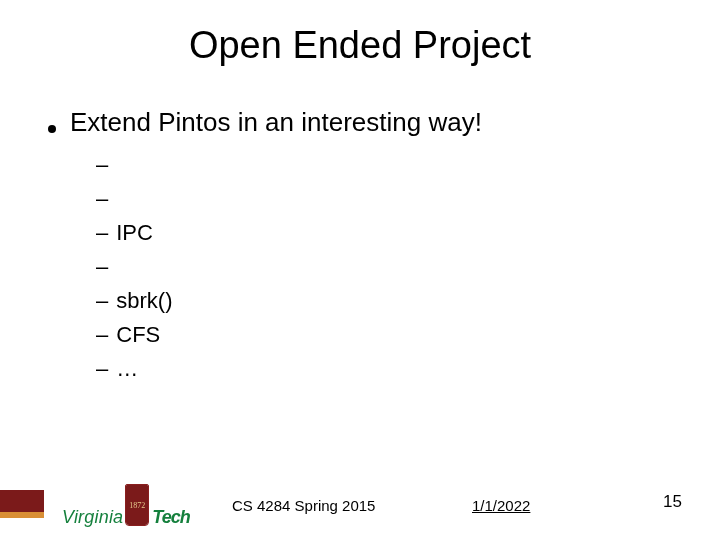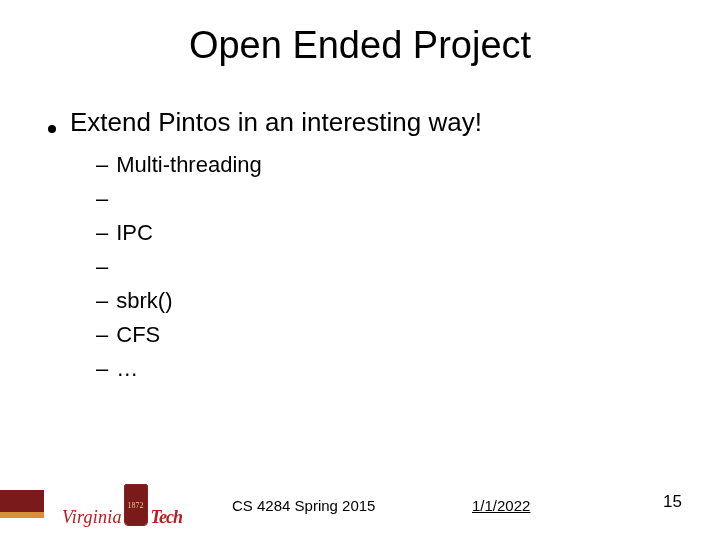--- a/index.html
+++ b/index.html
@@ -7,21 +7,21 @@
   .slide { position: relative; width: 720px; height: 540px; }
   .title { font-size: 38px; text-align: center; padding-top: 24px; font-weight: 400; }
   .content { padding: 40px 40px 0 48px; }
   .bullet-row { display: flex; align-items: center; font-size: 26px; margin-bottom: 14px; }
   .bullet-dot { width: 8px; height: 8px; border-radius: 50%; background: #000; margin-top: 12px; margin-right: 14px; flex-shrink: 0; }
   .sublist { padding-left: 48px; }
   .sub-row { display: flex; align-items: flex-start; font-size: 22px; margin-bottom: 8px; }
   .dash { margin-right: 8px; }
   .footer { position: absolute; left: 0; bottom: 14px; width: 100%; height: 50px; }
   .logo { position: absolute; left: 62px; bottom: 0; display: flex; align-items: flex-end; }
-  .vt-text { font-family: Liberation Serif, serif; font-style: italic; font-size: 18px; color: #b91c1c; line-height: 1; }
+  .vt-text { font-family: Liberation Sans, sans-serif; font-style: italic; font-size: 18px; color: #15803d; line-height: 1; }
   .vt-virginia { letter-spacing: 0.2px; }
   .vt-tech { font-weight: bold; letter-spacing: -1px; margin-left: 1px; }
   .vt-shield { width: 24px; height: 42px; margin: 0 2px; display: flex; flex-direction: row; border: 1.5px solid #8a1f1f; border-radius: 2px 2px 4px 4px; overflow: hidden; }
   .vt-shield .bar { height: 7px; background: #c97f2f; }
   .vt-shield .body { flex: 1; background: #7b1a1a; display: flex; align-items: center; justify-content: center; color: #e6c98c; font-size: 8px; font-family: Georgia, serif; }
   .course { position: absolute; left: 232px; bottom: 12px; font-size: 15px; }
   .date { position: absolute; left: 472px; bottom: 12px; font-size: 15px; text-decoration: underline; }
   .pagenum { position: absolute; right: 38px; bottom: 14px; font-size: 17px; }
   .stripe { position: absolute; left: 0; width: 44px; }
   .stripe.maroon { background: #7b1a1a; height: 22px; bottom: 28px; }
@@ -34,21 +34,20 @@
   <h1 class="title">Open Ended Project</h1>
 
   <div class="content">
     <div class="bullet-row">
       <span class="bullet-dot"></span>
       <span>Extend Pintos in an interesting way!</span>
     </div>
     <div class="sublist">
       <div class="sub-row">
           <span class="dash">–</span>
-          <span>Multi-threading</span>
         </div>
       <div class="sub-row">
           <span class="dash">–</span>
         </div>
       <div class="sub-row">
           <span class="dash">–</span>
           <span>IPC</span>
         </div>
       <div class="sub-row">
           <span class="dash">–</span>

